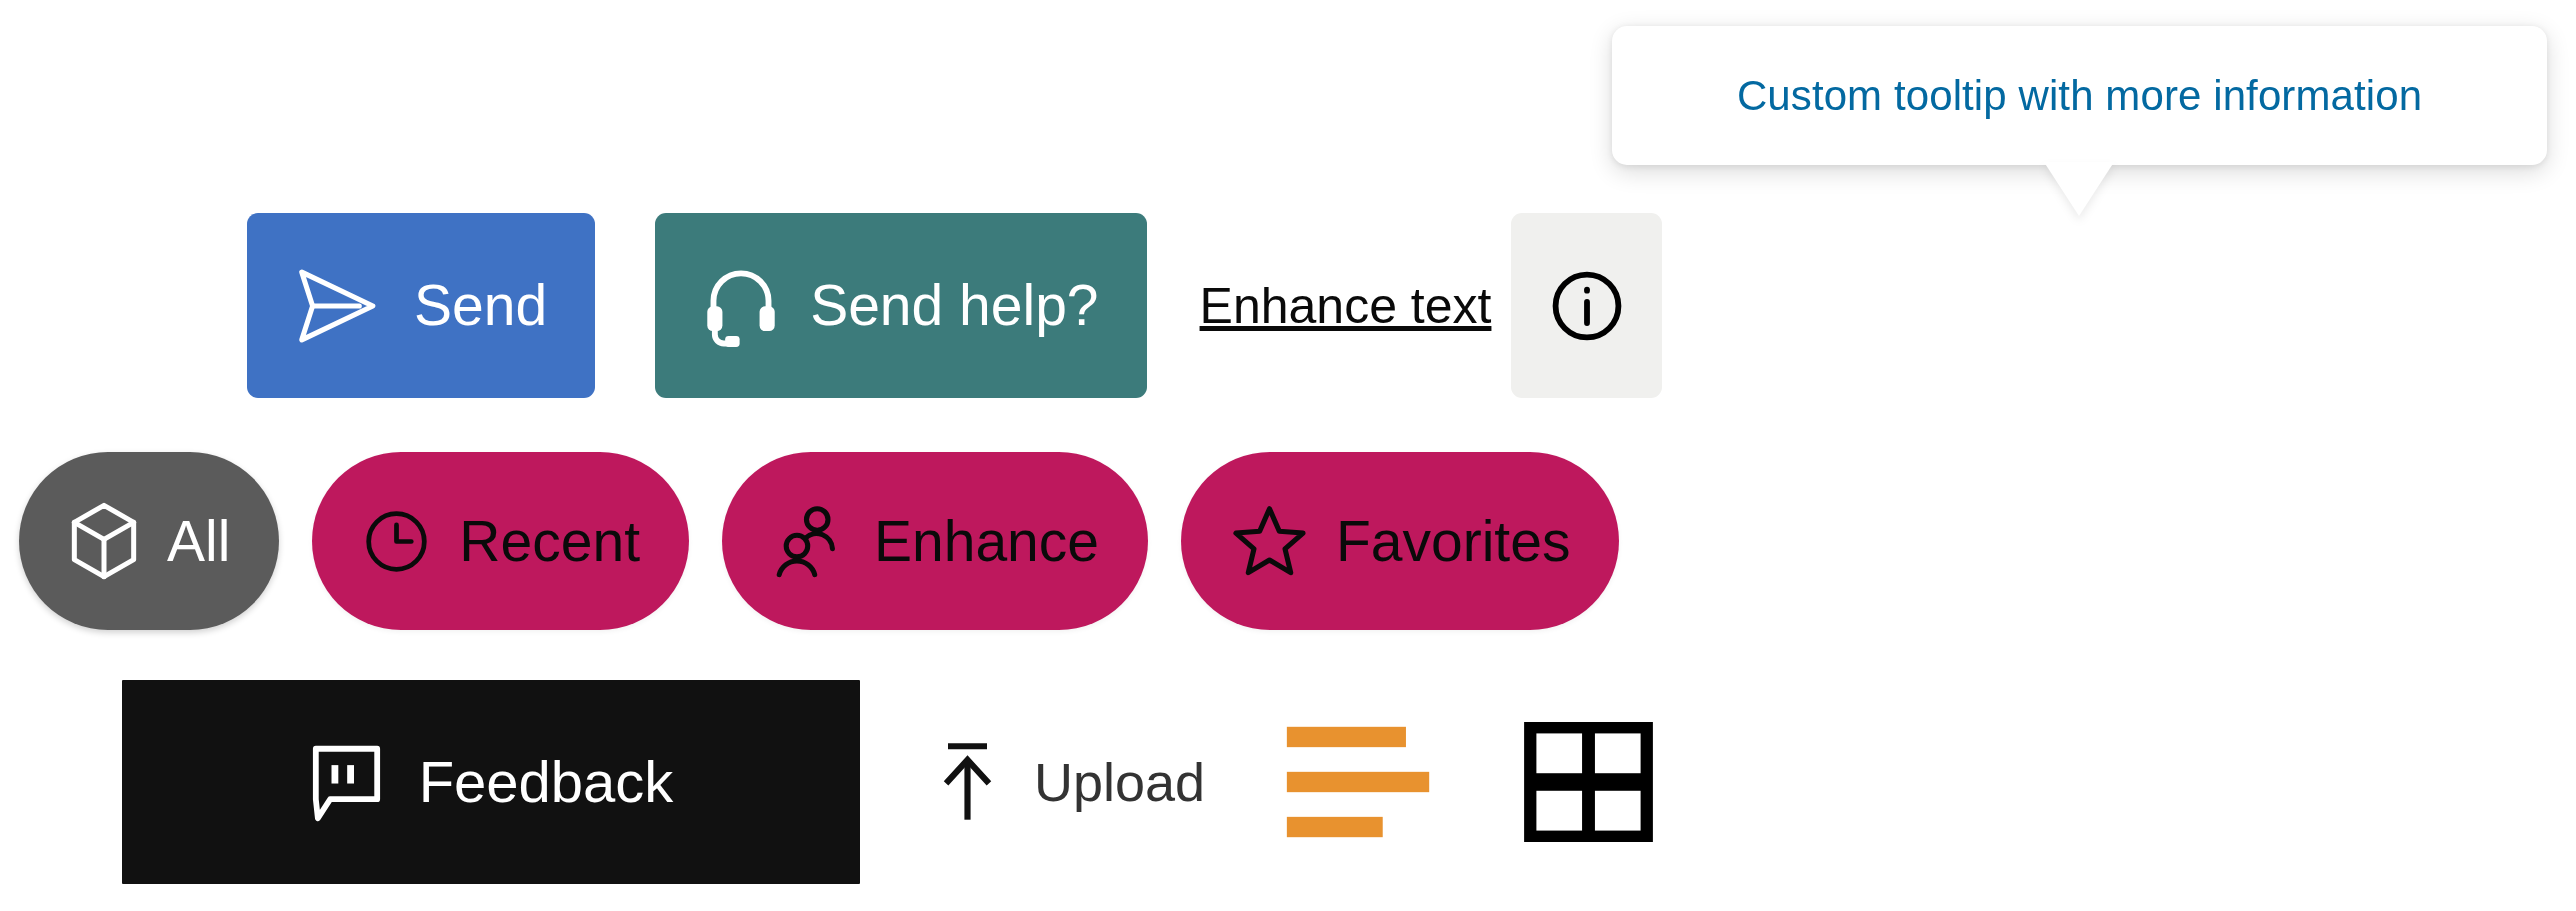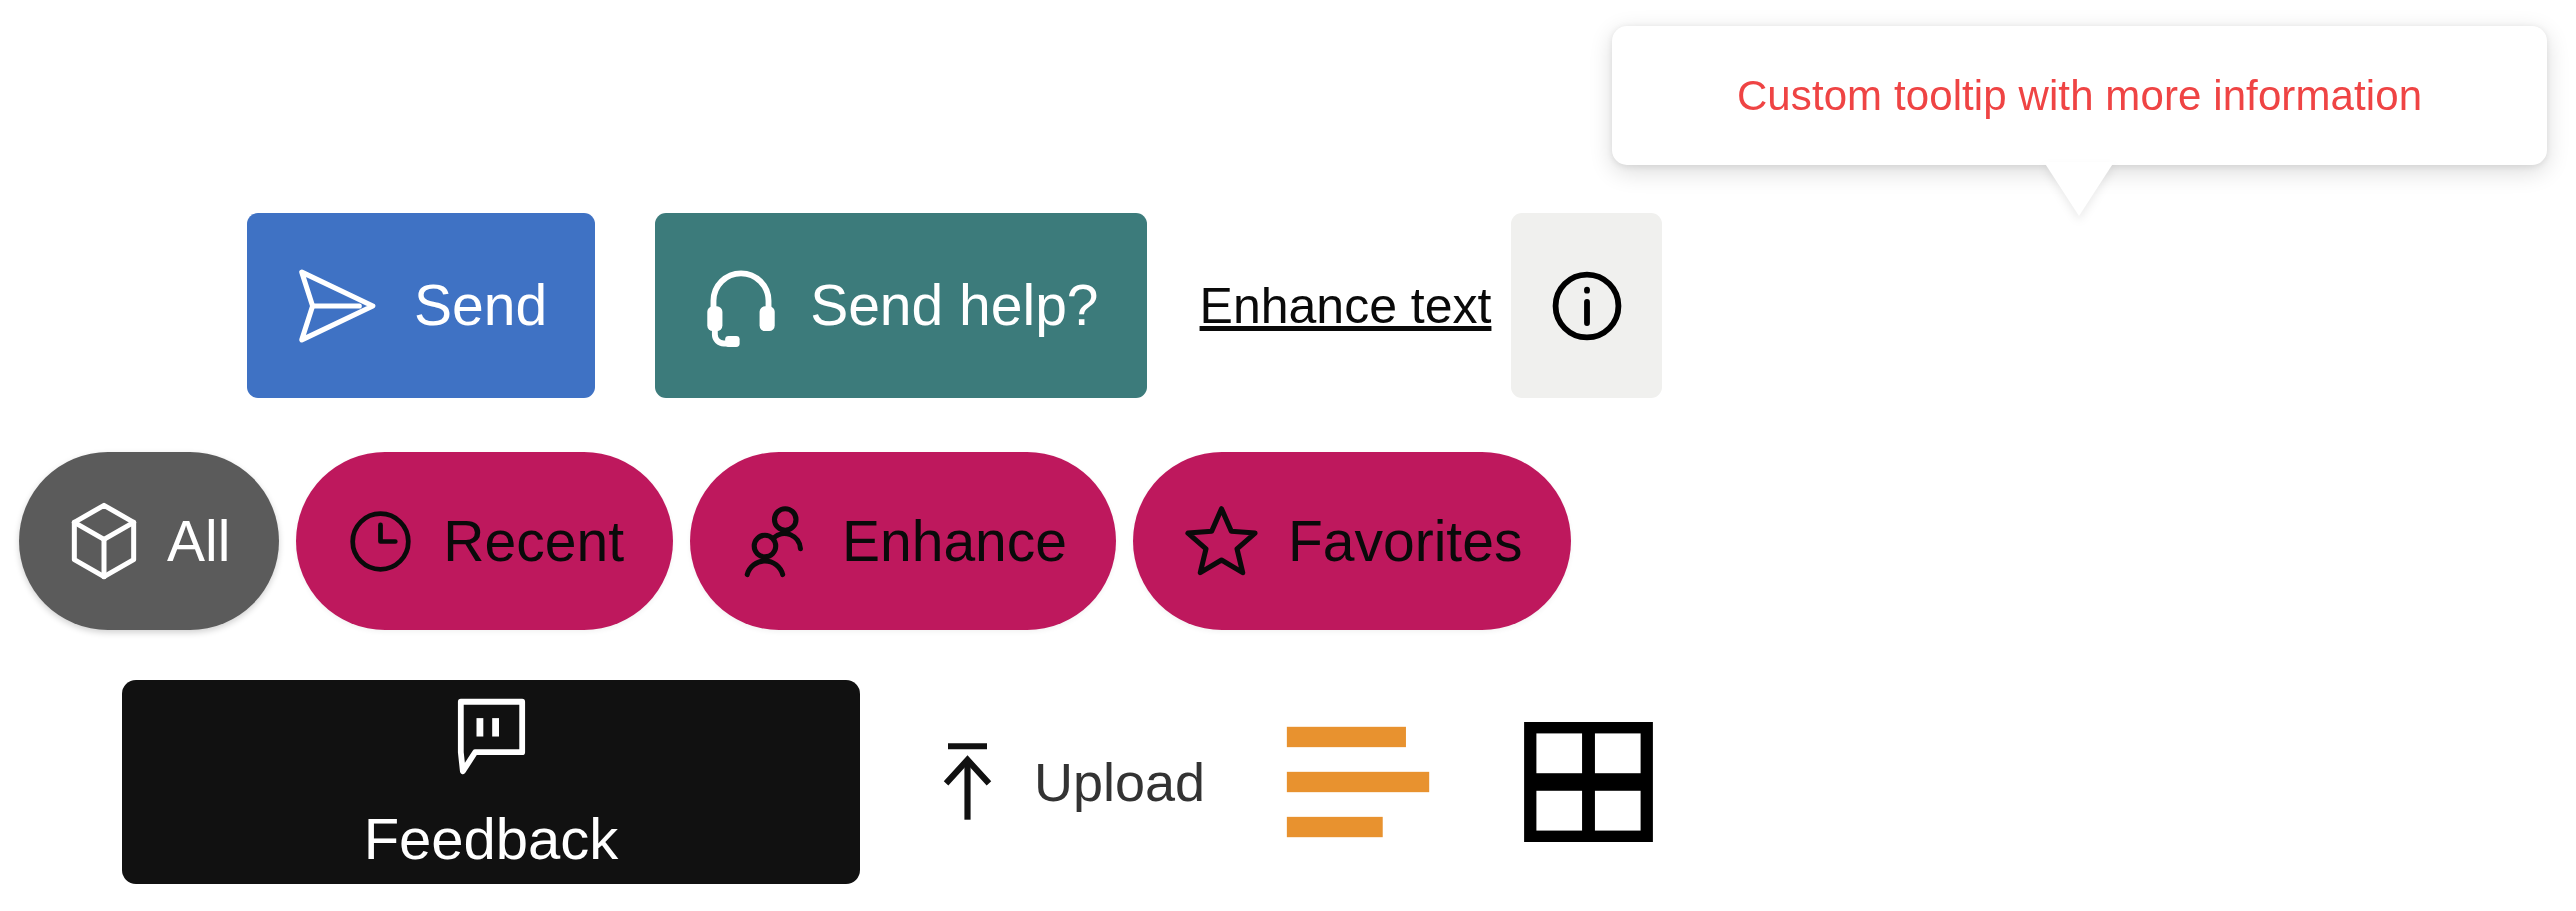--- a/index.html
+++ b/index.html
@@ -26,21 +26,21 @@
     border-radius: 15px;
     box-shadow: 0 6.8px 23px rgba(0,0,0,0.14), 0 1.4px 6.8px rgba(0,0,0,0.08);
     display: flex;
     align-items: center;
     justify-content: center;
     box-sizing: border-box;
     padding: 0 33px;
   }
   #tooltip-text {
     font-size: 42px;
-    color: #ef4444;
+    color: #0369a1;
     letter-spacing: 0.1px;
     white-space: nowrap;
   }
   #tooltip-arrow {
     position: absolute;
     left: 2044px;
     top: 162px;
     width: 0;
     height: 0;
     border-left: 35px solid transparent;
@@ -101,21 +101,21 @@
   }
 
   
   #row-pills {
     position: absolute;
     left: 19px;
     top: 452px;
     height: 178px;
     display: flex;
     align-items: center;
-    gap: 17px;
+    gap: 33px;
   }
   .pill {
     height: 178px;
     border-radius: 89px;
     display: flex;
     align-items: center;
     gap: 27px;
     padding: 0 49px;
     cursor: pointer;
     box-sizing: border-box;
@@ -145,30 +145,29 @@
     top: 680px;
     height: 204px;
     display: flex;
     align-items: center;
   }
   #feedback-button {
     width: 738px;
     height: 204px;
     background: #111111;
     border: none;
-    border-radius: 14px;
+    border-radius: 1px;
     display: flex;
     align-items: center;
     justify-content: center;
     gap: 35px;
     cursor: pointer;
     padding: 0;
     font-family: "Liberation Sans", sans-serif;
     margin-right: 75px;
-    flex-direction: column;
   }
   #feedback-label {
     font-size: 58px;
     color: #ffffff;
     line-height: 1;
     white-space: nowrap;
   }
   #upload-button {
     height: 204px;
     background: transparent;

